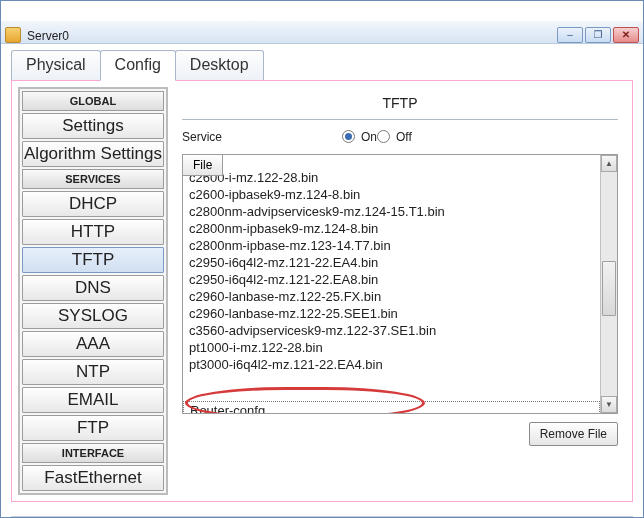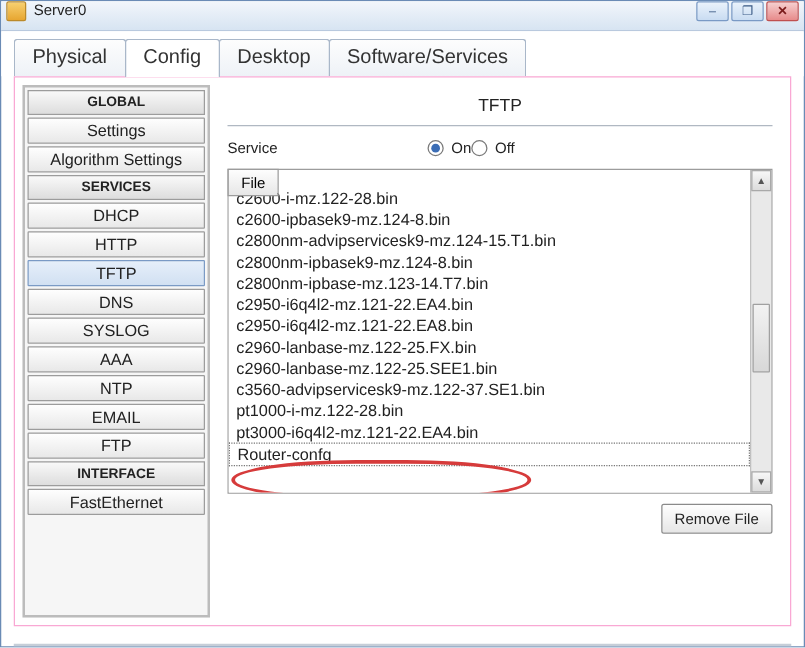--- a/index.html
+++ b/index.html
@@ -1,45 +1,45 @@
 <!DOCTYPE html>
 <html><head>
 <meta charset="utf-8">
 <style>
   * { box-sizing: border-box; margin: 0; padding: 0; }
   body { font-family: Tahoma, Arial, sans-serif; font-size: 11px; background: #d4dce8; width: 644px; height: 518px; overflow: hidden; }
   .window { width: 644px; height: 518px; background: #fff; border: 1px solid #6a8bb5; display: flex; flex-direction: column; }
-  .titlebar { height: 24px; background: linear-gradient(#f2f6fb, #d7e4f2); display: flex; align-items: flex-start; padding: 0 4px; border-bottom: 1px solid #b9c9de; }
+  .titlebar { height: 39px; background: linear-gradient(#f2f6fb, #d7e4f2); display: flex; align-items: flex-end; padding: 0 4px; border-bottom: 1px solid #b9c9de; margin-top: 20px; }
   .titlebar .icon { width: 16px; height: 16px; background: linear-gradient(#f7d070,#e7a631); border-radius: 2px; margin-right: 6px; border: 1px solid #bb8a2a; }
   .titlebar .title { flex: 1; font-size: 12px; color: #222; }
   .win-controls { display: flex; gap: 2px; }
   .win-btn { width: 26px; height: 16px; border: 1px solid #7a9ac5; border-radius: 2px; background: linear-gradient(#eaf2fb,#c9dcf2); display:flex; align-items:center; justify-content:center; font-size:10px; color:#3a5a85; cursor:pointer; }
   .win-close { background: linear-gradient(#f6cfcf,#e78b8b); border-color:#c05050; color:#7a1a1a; font-weight:bold; }
   .tabs { display:flex; padding: 6px 10px 0 10px; background:#fff; }
   .tab { padding: 5px 14px 6px; border:1px solid #a9b7c9; border-bottom:none; background: linear-gradient(#fdfdfd,#eef2f7); margin-right:-1px; font-size:16px; color:#333; border-top-left-radius:3px; border-top-right-radius:3px; cursor:pointer; position:relative; }
   .tab.active { background:#fff; z-index:2; border-bottom:1px solid #fff; margin-bottom:-1px; }
   .tab-panel { flex:1; margin: 0 10px 10px 10px; border:1px solid #f9a8d4; background:#fff; display:flex; padding:6px; gap:6px; }
   .sidebar { width:150px; border:2px solid #bcbcbc; background:#f6f6f6; display:flex; flex-direction:column; padding:2px; gap:2px; }
   .s-header { background: linear-gradient(#f9f9f9,#dddddd); border:1px solid #9c9c9c; text-align:center; font-weight:bold; font-size:11px; padding:3px 0; color:#222; }
-  .s-btn { background: linear-gradient(#fefefe,#e8e8e8); border:1px solid #9c9c9c; text-align:center; font-size:13px; padding:2px 0; color:#222; cursor:pointer; border-radius:1px; }
+  .s-btn { background: linear-gradient(#fefefe,#e8e8e8); border:1px solid #9c9c9c; text-align:center; font-size:17px; padding:2px 0; color:#222; cursor:pointer; border-radius:1px; }
   .s-btn.active { background: linear-gradient(#e6effa,#d1e0f2); border-color:#7a9ac5; }
   .main { flex:1; display:flex; flex-direction:column; padding:4px 8px; }
   .main-title { text-align:center; font-size:14px; color:#222; padding:4px 0 8px; }
   .hr { height:1px; background:#b0b8c2; margin-bottom:10px; }
   .service-row { display:flex; align-items:center; font-size:12px; color:#222; margin-bottom:10px; }
   .service-row .lbl { width:160px; }
   .radio-group { display:flex; flex:1; }
   .radio-item { display:flex; align-items:center; gap:6px; cursor:pointer; }
   .radio { width:13px; height:13px; border-radius:50%; border:1px solid #7a7a7a; display:flex; align-items:center; justify-content:center; background:#fff; }
   .radio.checked::after { content:""; width:7px; height:7px; background:#3b6db5; border-radius:50%; }
   .file-area { display:flex; flex:1; border:1px solid #9c9c9c; position:relative; margin-bottom:8px; max-height:260px; }
   .file-header { position:absolute; top:-1px; left:-1px; background:linear-gradient(#fdfdfd,#e7e7e7); border:1px solid #9c9c9c; padding:3px 10px; font-size:12px; z-index:3; }
   .file-list { flex:1; overflow:hidden; background:#fff; padding-top:24px; position:relative; }
   .file-item { padding:1px 6px; font-size:13px; color:#222; white-space:nowrap; }
-  .file-item.selected { border:1px dotted #777; background:#fff; }
+  .file-item.selected { border:1px dotted #777; background:#fff;margin-top:28px; }
   .annotation { position:absolute; border:3px solid #d63b3b; border-radius:50% / 60%; width:240px; height:32px; left:2px; bottom:-6px; pointer-events:none; }
   .scrollbar { width:17px; background:#e9e9e9; border-left:1px solid #c0c0c0; display:flex; flex-direction:column; }
   .sb-btn { height:17px; background:linear-gradient(#f7f7f7,#dcdcdc); border:1px solid #a9a9a9; display:flex; align-items:center; justify-content:center; font-size:8px; color:#555; cursor:pointer; }
   .sb-track { flex:1; position:relative; }
   .sb-thumb { position:absolute; left:1px; right:1px; top:40%; height:55px; background:linear-gradient(#f2f2f2,#d8d8d8); border:1px solid #a0a0a0; border-radius:1px; cursor:pointer; }
   .btn-row { display:flex; justify-content:flex-end; }
   .btn { background:linear-gradient(#fefefe,#e6e6e6); border:1px solid #8a8a8a; padding:4px 10px; font-size:12px; color:#222; cursor:pointer; border-radius:2px; }
   .bottom-hr { height:2px; background:#c6ced8; margin:4px 10px 0; }
 </style>
 </head>
@@ -53,21 +53,20 @@
       <div class="win-btn">–</div>
       <div class="win-btn">❐</div>
       <div class="win-btn win-close">✕</div>
     </div>
   </div>
 
   <div class="tabs" id="tabs">
       <div class="tab">Physical</div>
       <div class="tab active">Config</div>
       <div class="tab">Desktop</div>
-      <div class="tab">Software/Services</div>
     </div>
 
   <div class="tab-panel">
     <div class="sidebar" id="sidebar">
         <div class="s-header">GLOBAL</div>
         <div class="s-btn">Settings</div>
         <div class="s-btn">Algorithm Settings</div>
         <div class="s-header">SERVICES</div>
         <div class="s-btn">DHCP</div>
         <div class="s-btn">HTTP</div>

